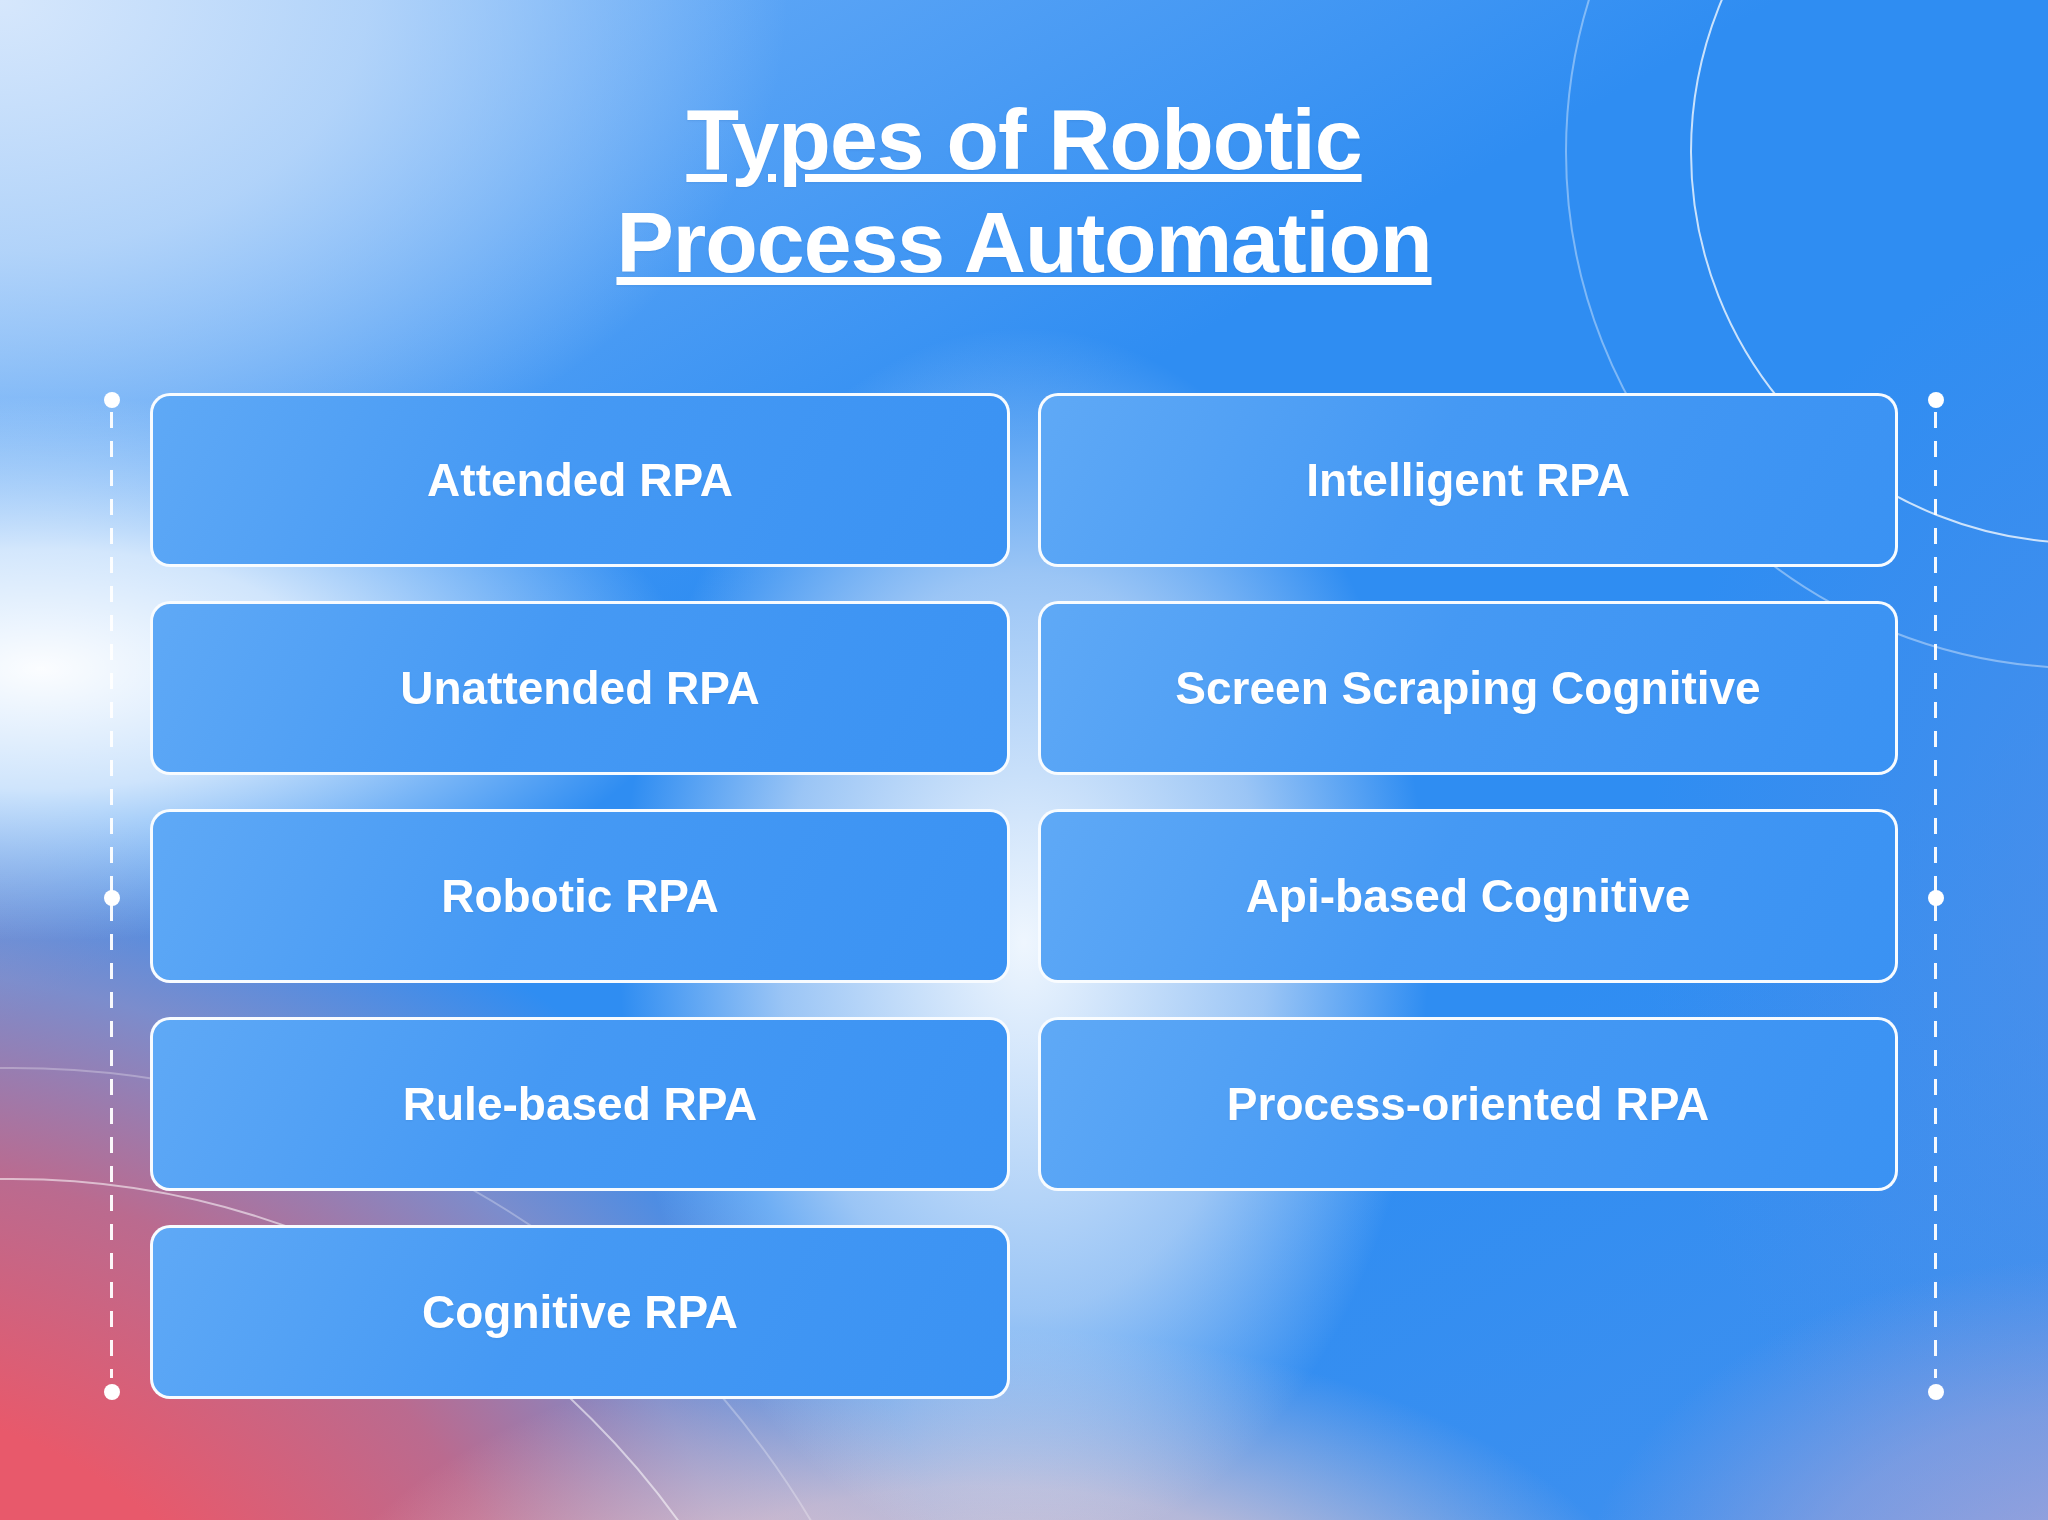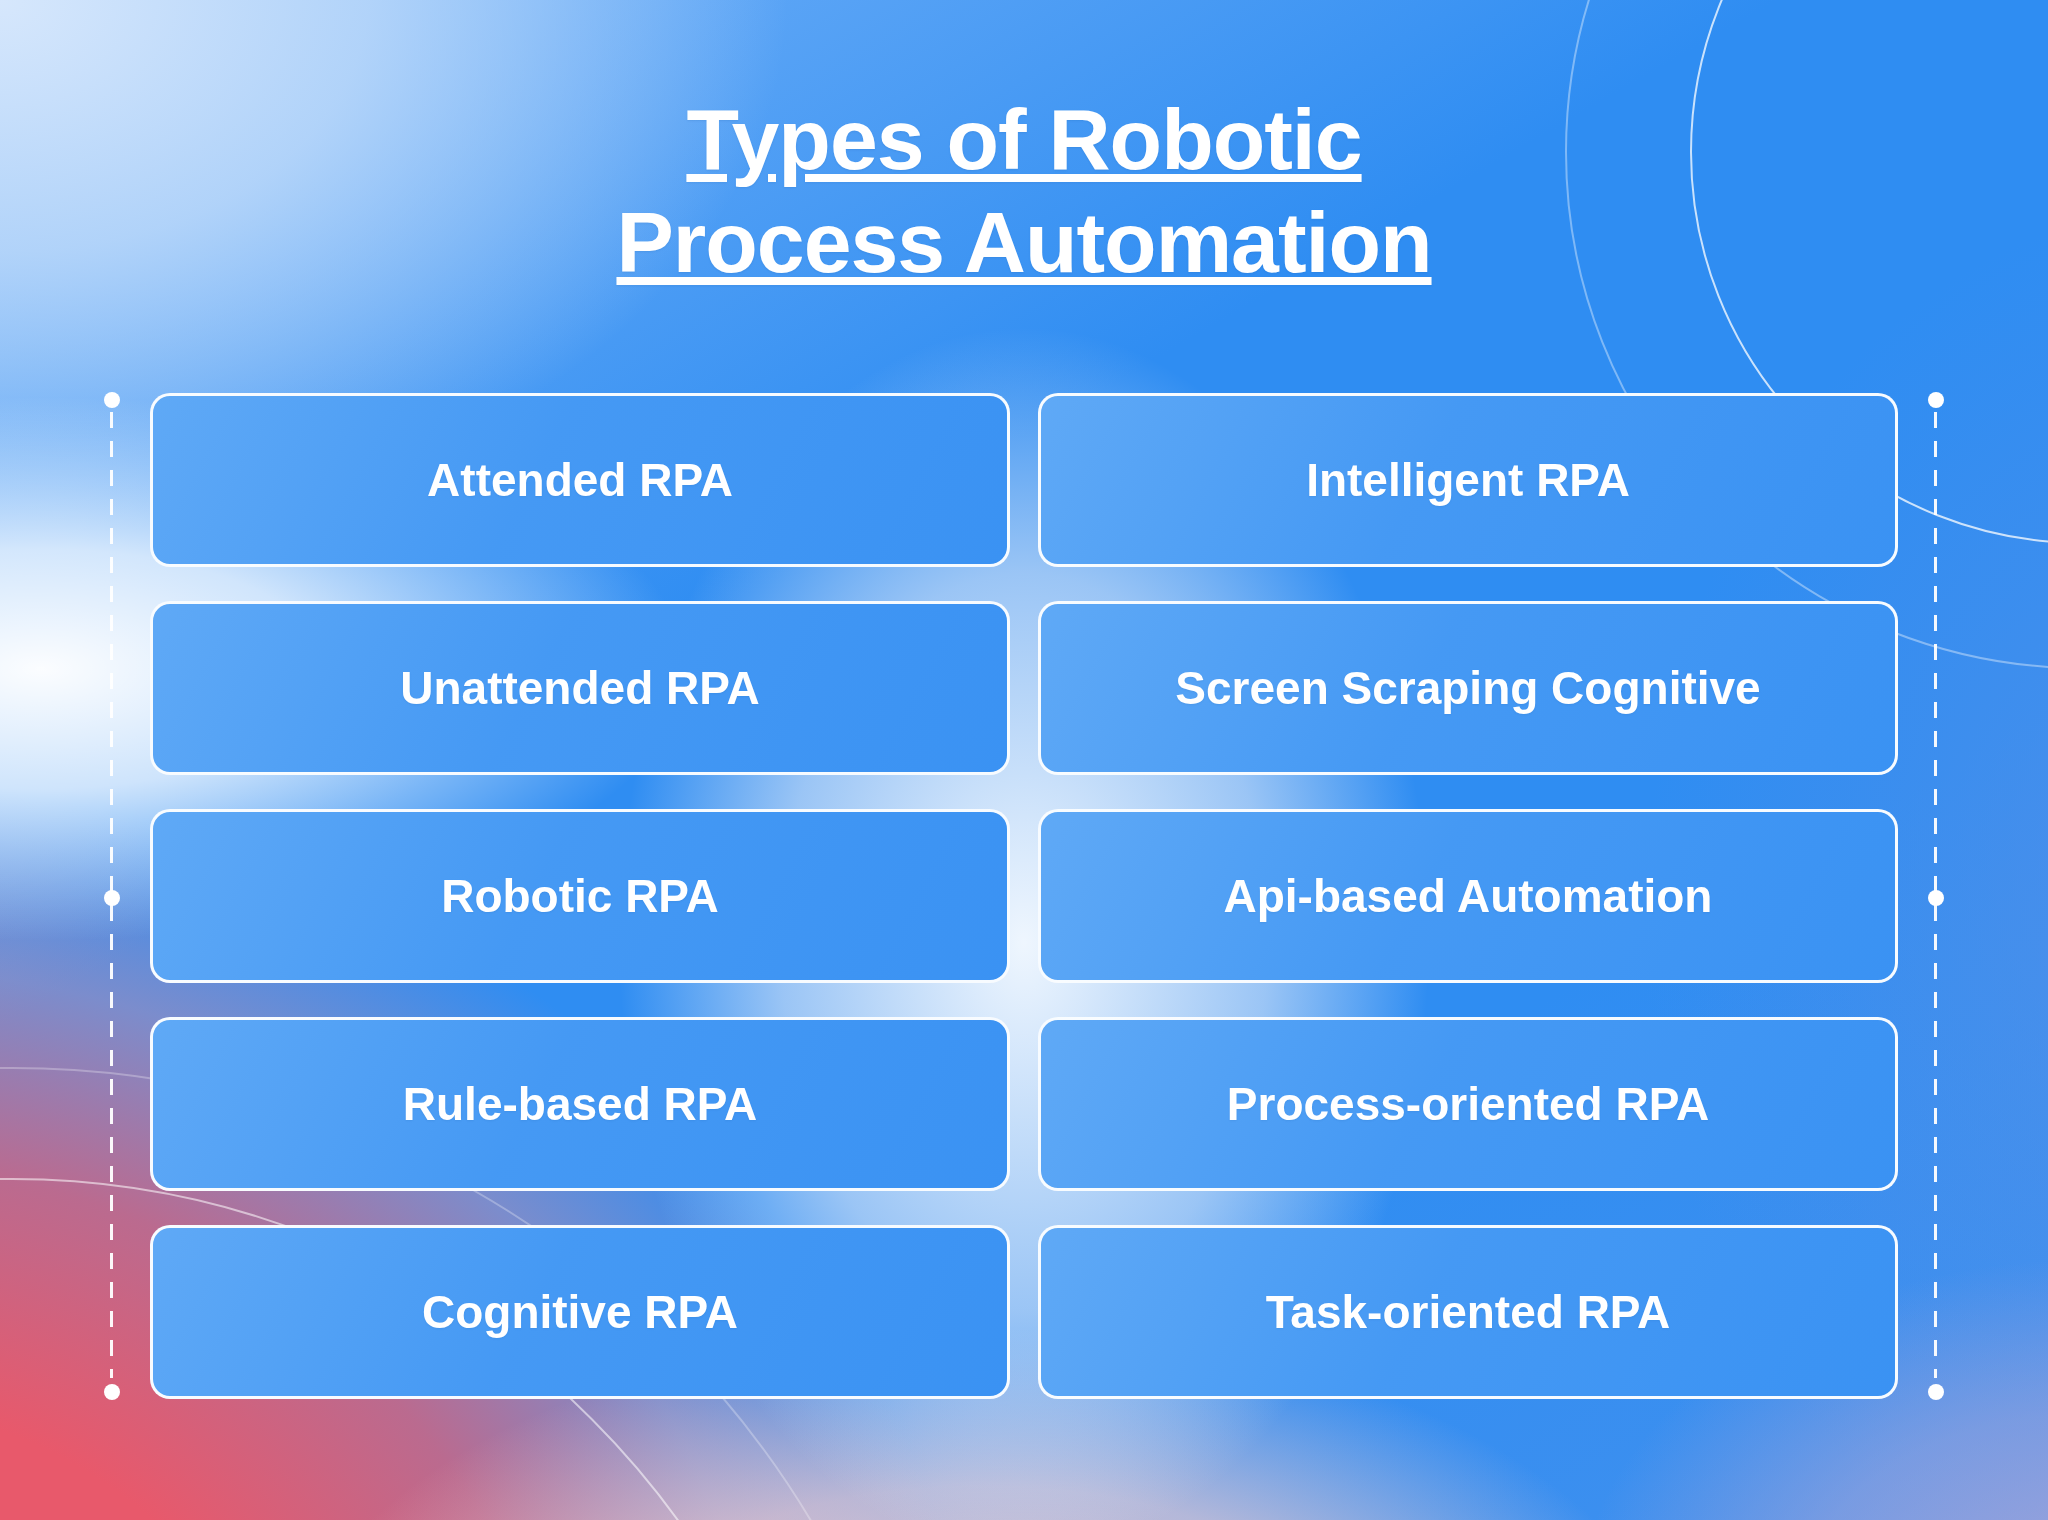--- a/index.html
+++ b/index.html
@@ -90,20 +90,19 @@
     <div>Types of Robotic</div>
     <div>Process Automation</div>
   </div>
 
   <div class="grid">
     <div class="card">Attended RPA</div>
     <div class="card">Intelligent RPA</div>
     <div class="card">Unattended RPA</div>
     <div class="card">Screen Scraping Cognitive</div>
     <div class="card">Robotic RPA</div>
-    <div class="card">Api-based Automation</div>
+    <div class="card">Api-based Cognitive</div>
     <div class="card">Rule-based RPA</div>
     <div class="card">Process-oriented RPA</div>
     <div class="card">Cognitive RPA</div>
-    <div class="card">Task-oriented RPA</div>
   </div>
 
 </div>
 
 </body></html>

